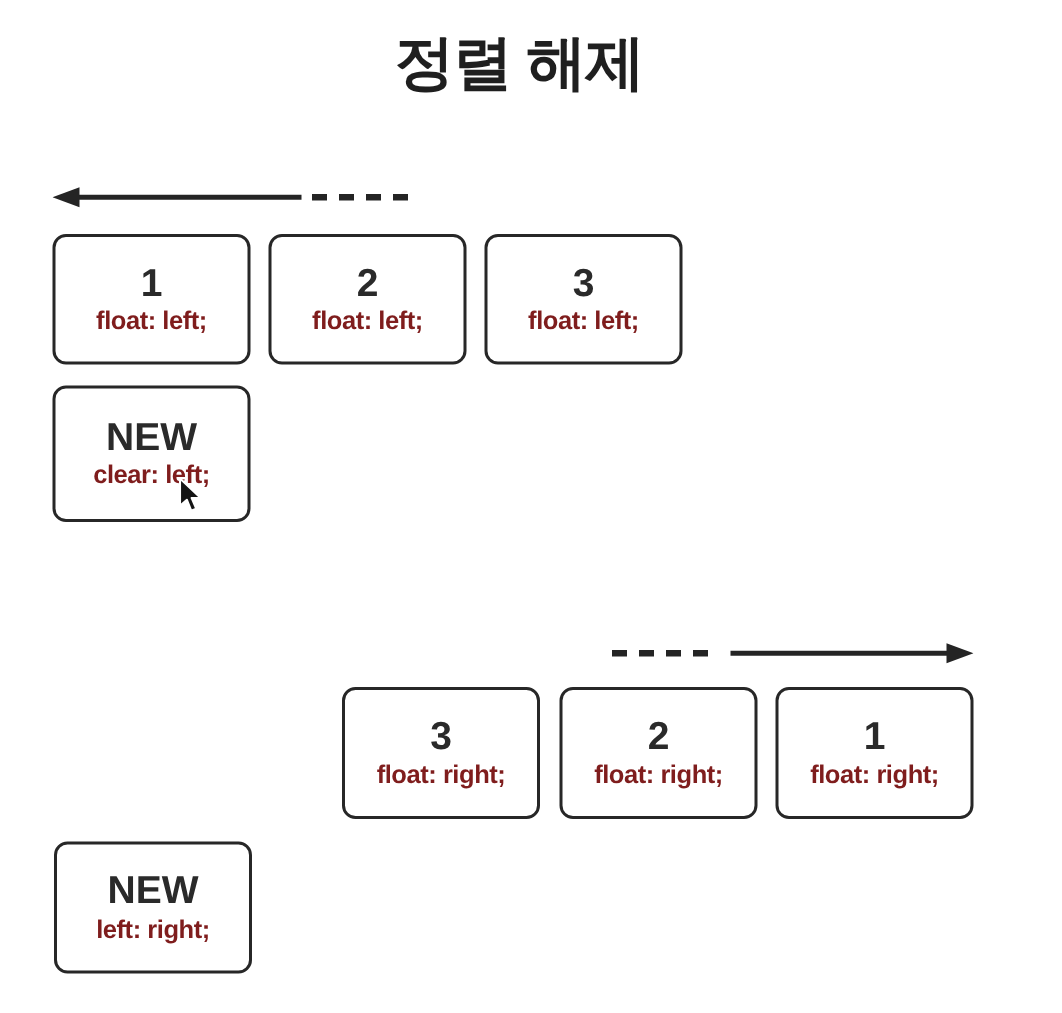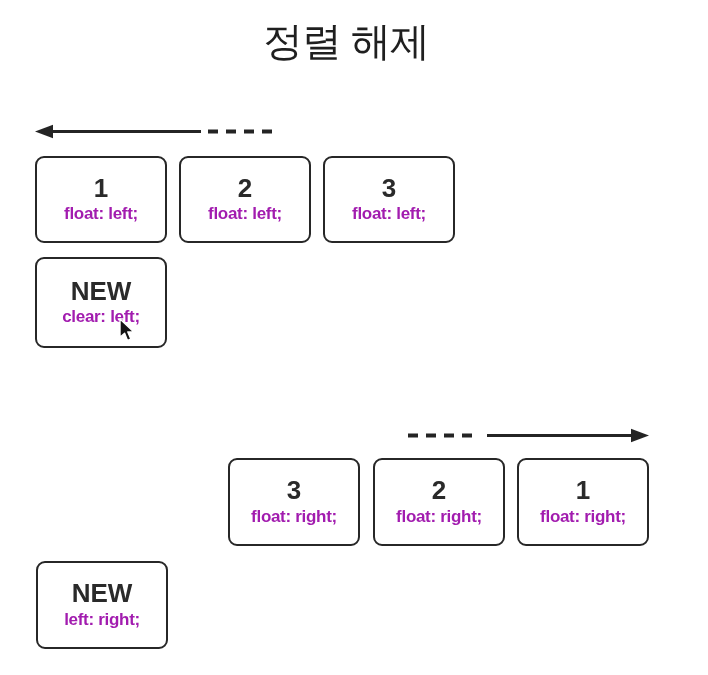--- a/index.html
+++ b/index.html
@@ -6,38 +6,38 @@
   html, body { background: #ffffff; }
   body {
     width: 708px; height: 675px;
     position: relative; overflow: hidden;
     font-family: "Liberation Sans", sans-serif;
     color: #242424;
   }
   .title {
     position: absolute; top: 14px; left: 0; width: 692px;
     text-align: center;
-    font-size: 40px; font-weight: 400; letter-spacing: -1px;
+    font-size: 40px; font-weight: 700; letter-spacing: -1px;
     color: #1f1f1f;
   }
   .fbox {
     position: absolute;
     width: 132px;
     background: #ffffff;
     border: 2.5px solid #272727;
     border-radius: 9px;
     display: flex; flex-direction: column;
     align-items: center; justify-content: center;
     gap: 2px;
   }
   .fbox .num {
     font-size: 26px; font-weight: 800; line-height: 1.05; color: #2a2a2a;
   }
   .fbox .rule {
-    font-size: 17px; font-weight: 700; letter-spacing: -0.3px; color: #a21caf;
+    font-size: 17px; font-weight: 700; letter-spacing: -0.3px; color: #7f1d1d;
   }
   
   .b-l1   { left: 35px;  top: 156px; height: 87px; }
   .b-l2   { left: 179px; top: 156px; height: 87px; }
   .b-l3   { left: 323px; top: 156px; height: 87px; }
   .b-lnew { left: 35px;  top: 257px; height: 91px; }
   
   .b-r3   { left: 228px; top: 458px; height: 88px; }
   .b-r2   { left: 373px; top: 458px; height: 88px; }
   .b-r1   { left: 517px; top: 458px; height: 88px; }

